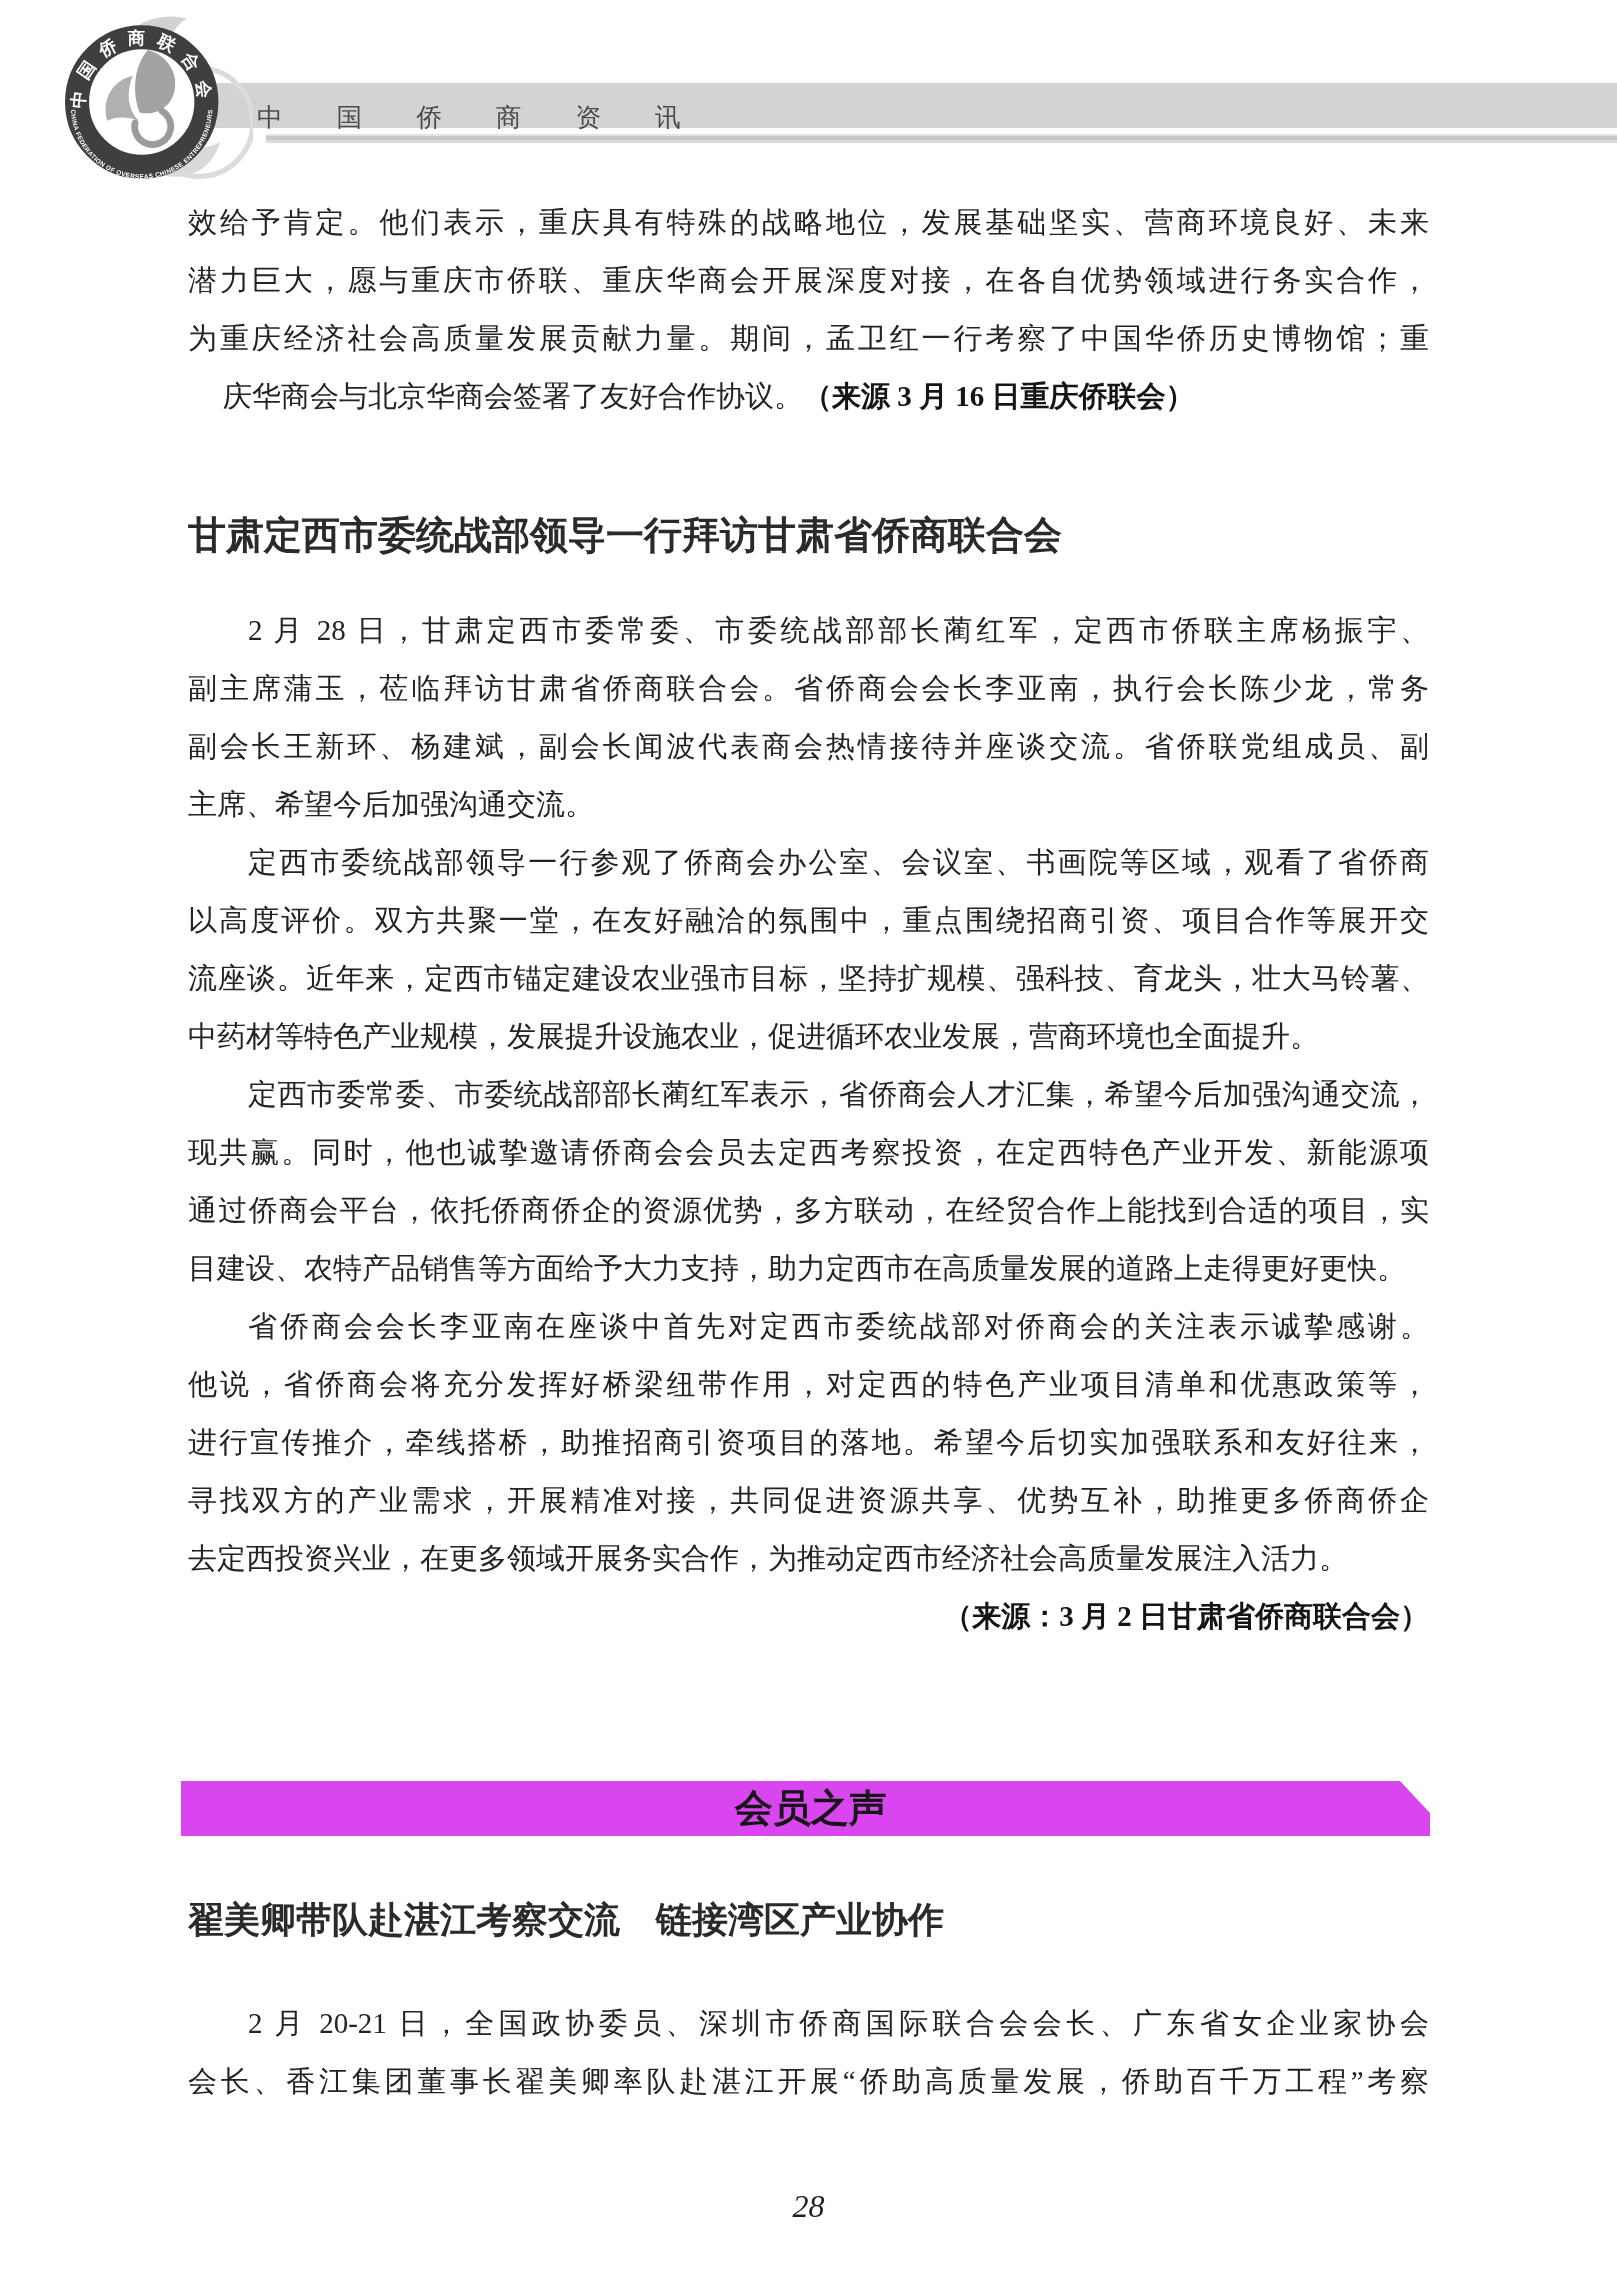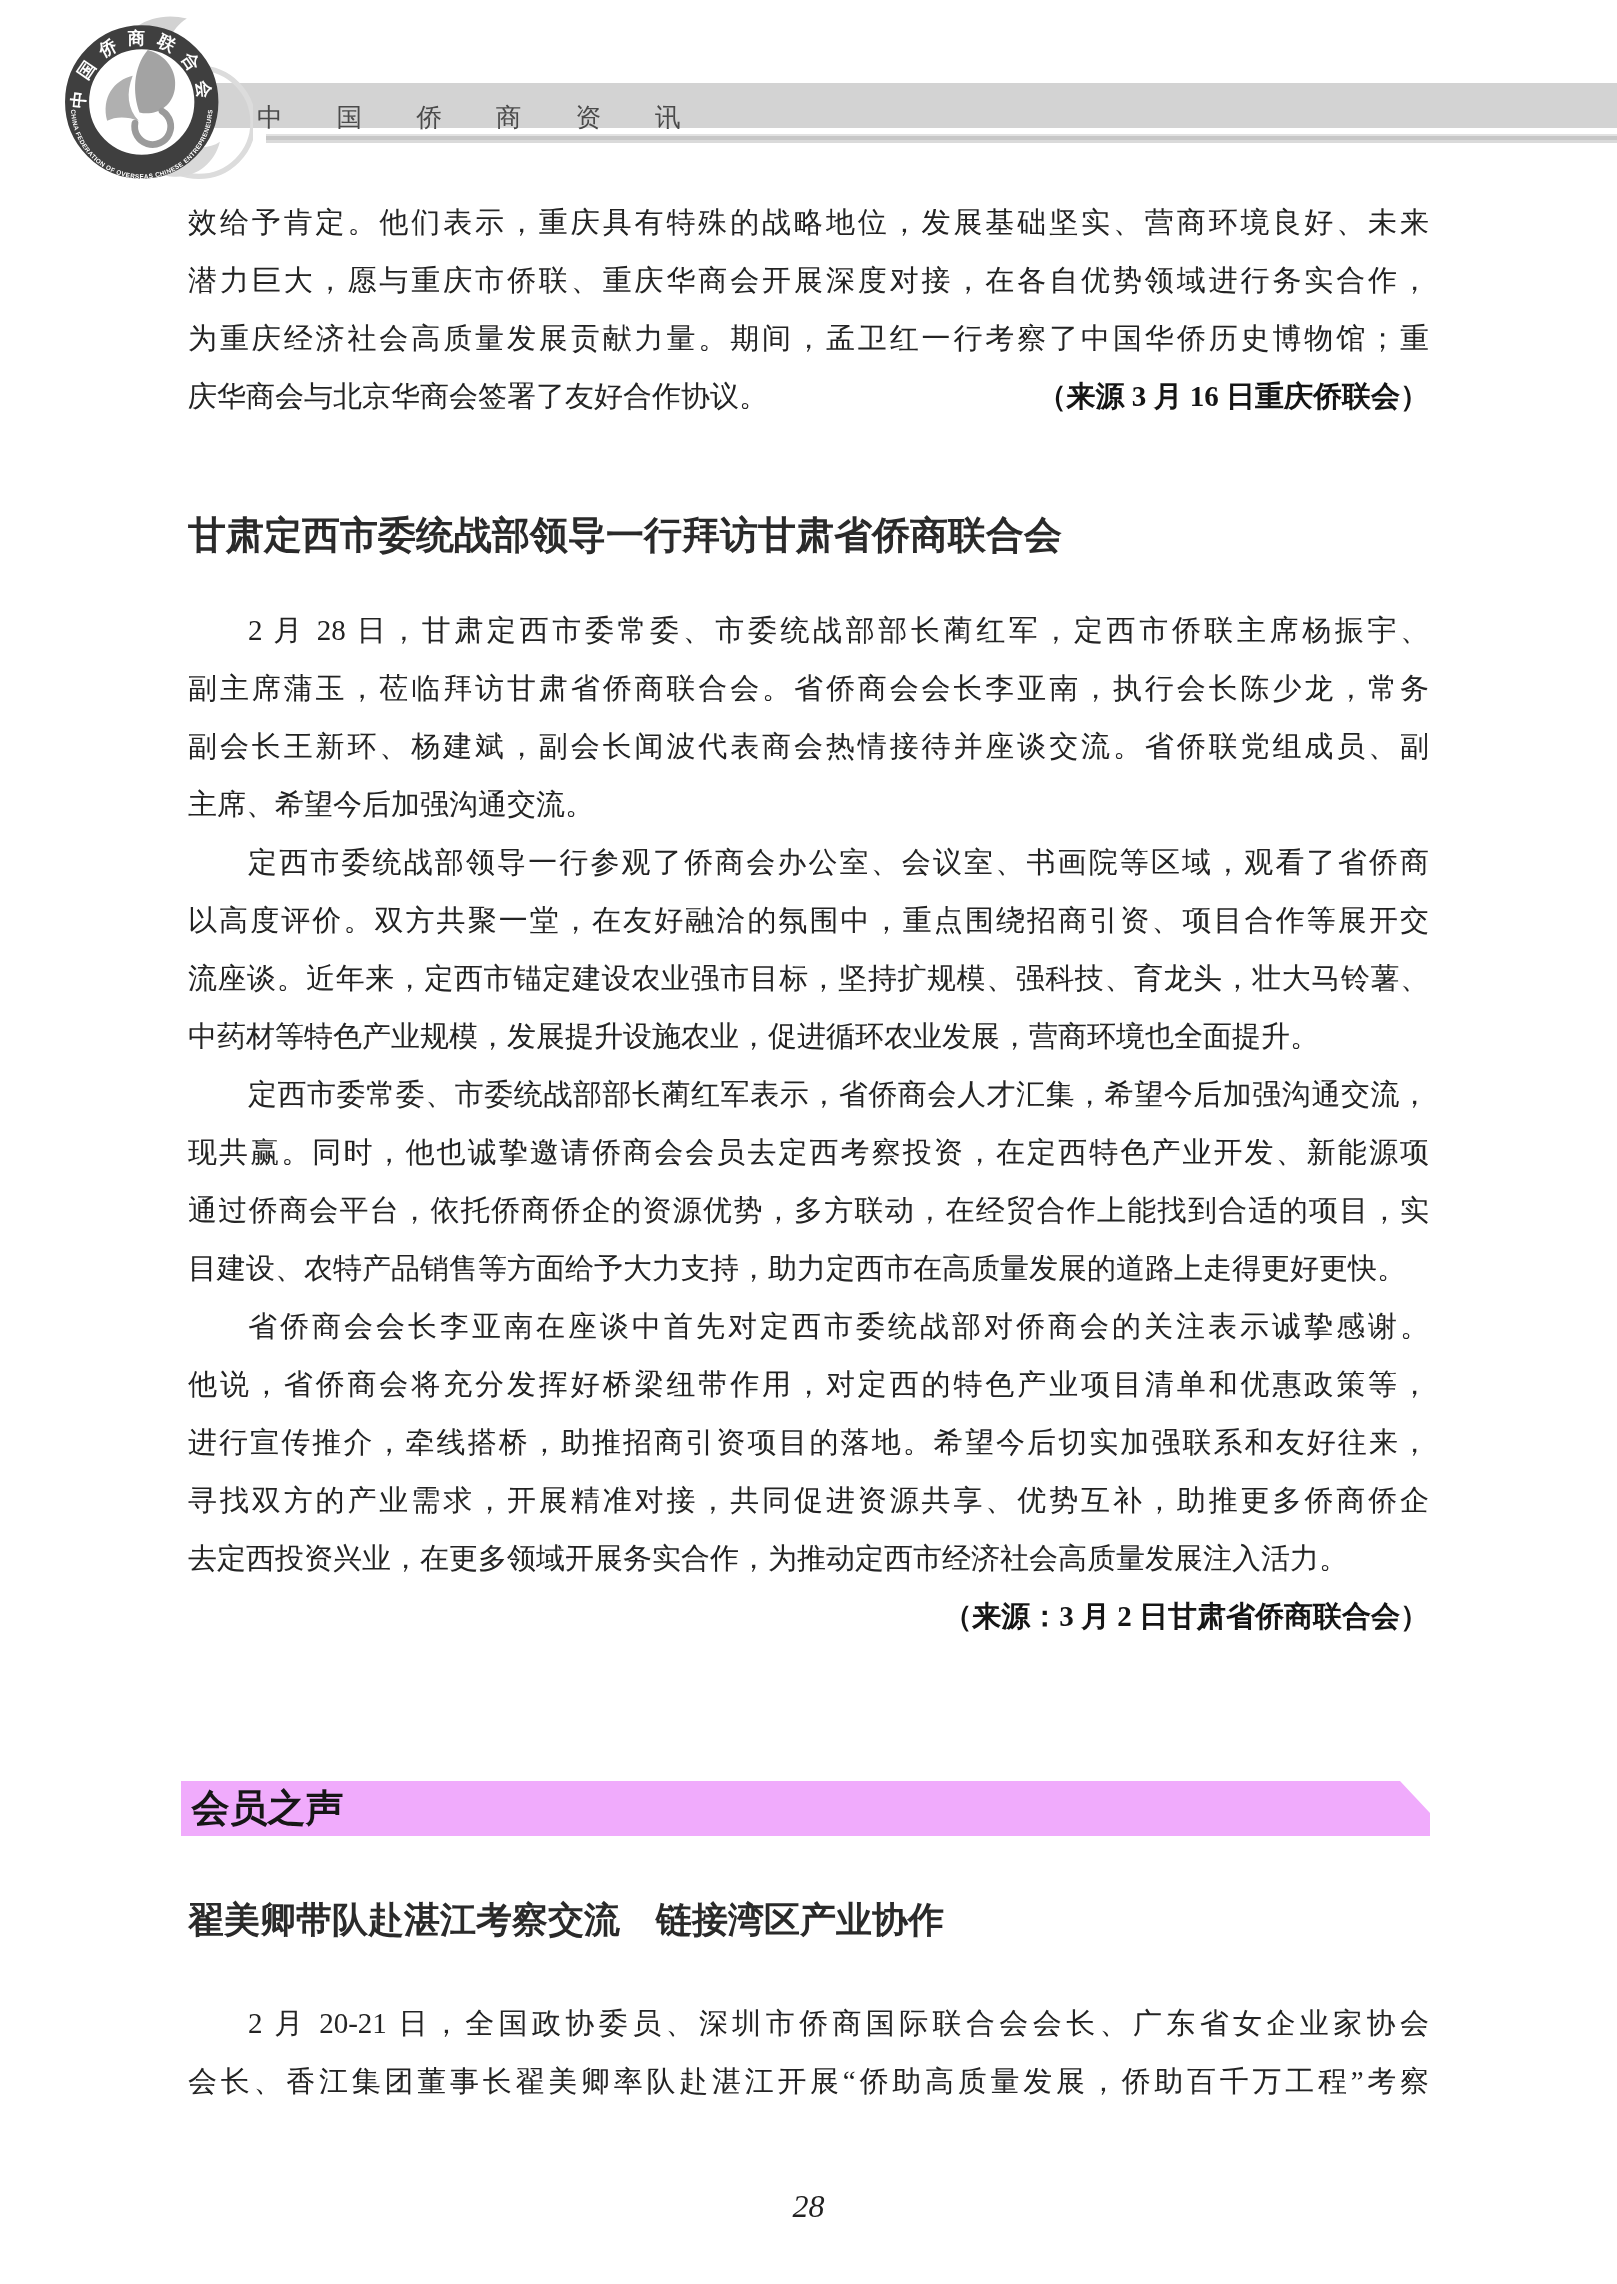--- a/index.html
+++ b/index.html
@@ -14,33 +14,33 @@
     background:linear-gradient(to bottom,#e2e2e2 0,#e2e2e2 2.3px,#c7c7c7 2.3px,#c7c7c7 6px,#dadada 6px,#dadada 9px);}
   .logo{position:absolute;left:50px;top:7.5px;width:203px;height:188px;}
 
   
   .bodyblock{position:absolute;left:188px;width:1241px;
              font-family:"Liberation Serif","DejaVu Sans",sans-serif;
              font-size:29px;color:#232323;}
   .bl{line-height:58px;text-align:justify;text-align-last:justify;}
   .bl.ind{text-indent:60px;}
   .bl.end{text-align:left;text-align-last:left;}
-  .srcline{display:flex;justify-content:space-between;align-items:baseline;line-height:58px;}
+  .srcline{display:flex;align-items:baseline;line-height:58px;margin-left:35px;}
   .src{font-weight:bold;color:#151515;}
   .srconly{line-height:58px;text-align:center;text-align-last:right;}
 
   
   .art{position:absolute;left:188px;width:1241px;margin:0;text-align:left;
        font-family:"Liberation Sans", sans-serif;font-weight:bold;color:#2a2a2a;
        font-size:38px;line-height:45px;}
   .art2{font-size:36px;}
 
   
-  .section-banner{position:absolute;left:181px;top:1781px;width:1249px;height:55px;background:#f0abfc;
-     clip-path:polygon(0 0,1219px 0,1249px 32px,1249px 55px,0 55px);}
+  .section-banner{position:absolute;left:181px;top:1781px;width:1249px;height:55px;background:#d946ef;
+     clip-path:polygon(0 0,1219px 0,1249px 32px,1249px 55px,0 55px);text-align:center;}
   .section-banner span{display:block;padding-left:10.5px;line-height:54px;font-size:38px;
      font-weight:bold;color:#161616;font-family:"Liberation Sans", sans-serif;}
 
   
   .pagenum{position:absolute;left:0;right:0;top:2188px;text-align:center;
            font-family:"Liberation Serif", serif;font-size:32px;color:#222222;font-style:italic;}
 </style>
 </head>
 <body>
 

